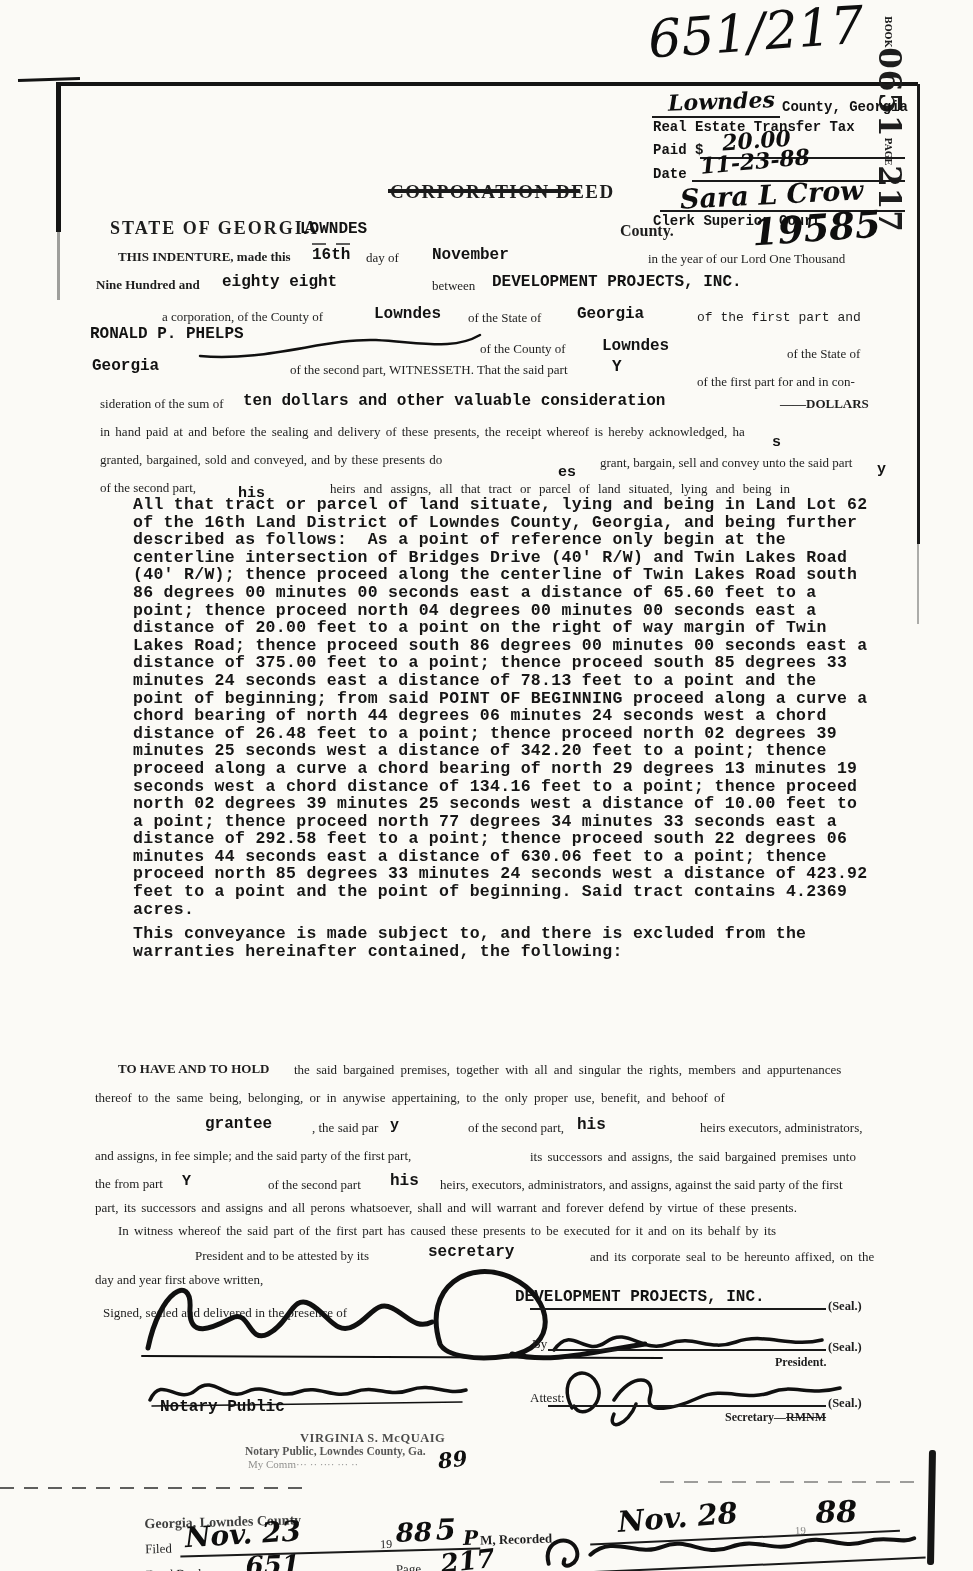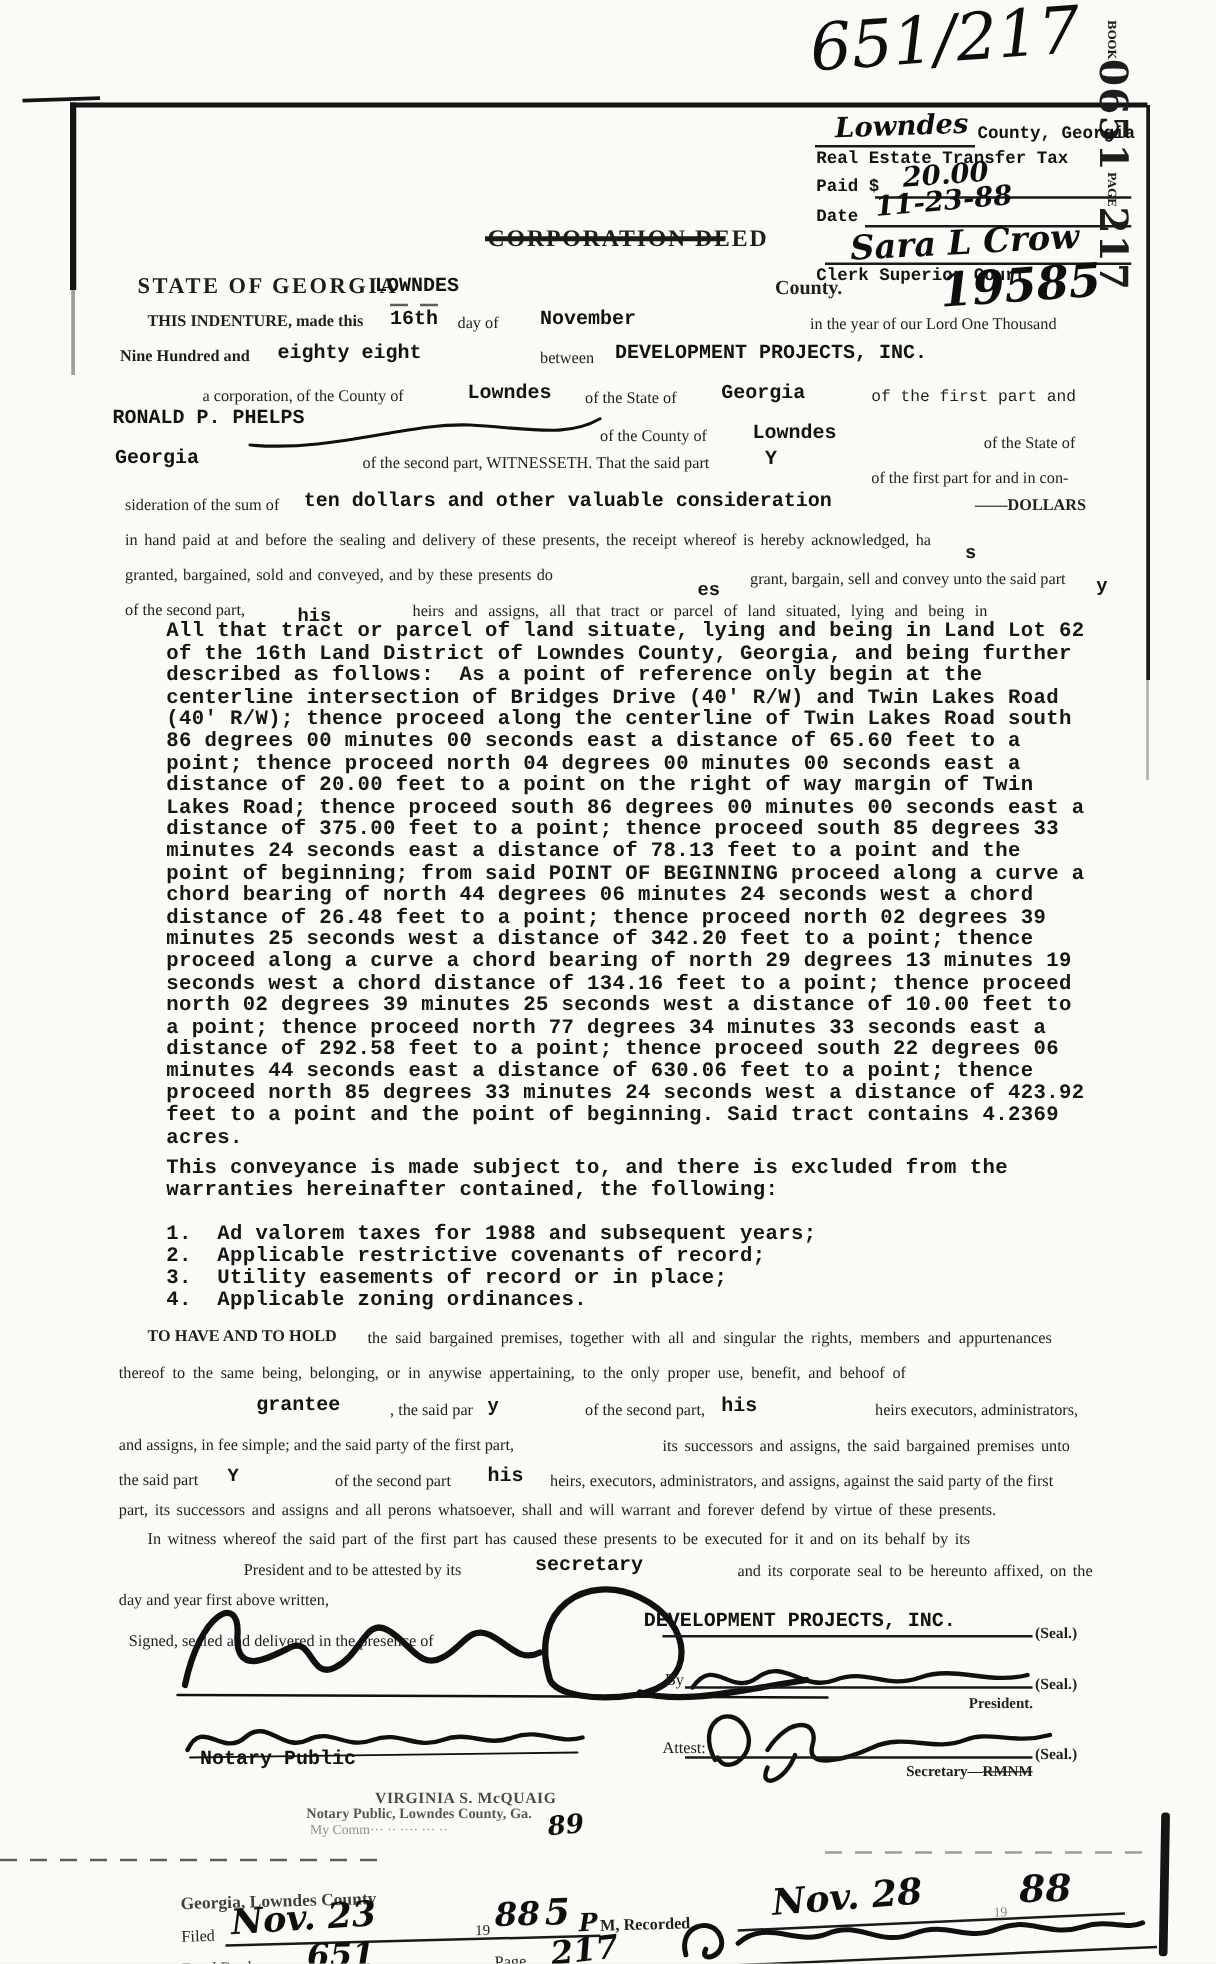--- a/index.html
+++ b/index.html
@@ -138,37 +138,33 @@
 a point; thence proceed north 77 degrees 34 minutes 33 seconds east a
 distance of 292.58 feet to a point; thence proceed south 22 degrees 06
 minutes 44 seconds east a distance of 630.06 feet to a point; thence
 proceed north 85 degrees 33 minutes 24 seconds west a distance of 423.92
 feet to a point and the point of beginning. Said tract contains 4.2369
 acres.</pre>
 
   <pre class="typed-block" style="left:133px;top:925px;">This conveyance is made subject to, and there is excluded from the
 warranties hereinafter contained, the following:</pre>
 
-  <pre class="typed-block" style="left:133px;top:978px;">1.  Ad valorem taxes for 1988 and subsequent years;
-2.  Applicable restrictive covenants of record;
-3.  Utility easements of record or in place;
-4.  Applicable zoning ordinances.</pre>
 
   <span class="abs serif bold" style="left:118px;top:1061px;">TO HAVE AND TO HOLD</span>
   <span class="abs serif" style="left:294px;top:1062px;word-spacing:3px;font-family:Liberation Serif, serif;">the said bargained premises, together with all and singular the rights, members and appurtenances</span>
   <span class="abs serif" style="left:95px;top:1090px;word-spacing:3px;">thereof to the same being, belonging, or in anywise appertaining, to the only proper use, benefit, and behoof of</span>
   <span class="abs tw tw16" style="left:205px;top:1115px;">grantee</span>
   <span class="abs serif" style="left:312px;top:1120px;">, the said par</span>
   <span class="abs tw tw15" style="left:390px;top:1117px;">y</span>
   <span class="abs serif" style="left:468px;top:1120px;">of the second part,</span>
   <span class="abs tw tw16" style="left:577px;top:1116px;">his</span>
   <span class="abs serif" style="left:700px;top:1120px;">heirs executors, administrators,</span>
   <span class="abs serif" style="left:95px;top:1148px;text-align:center;">and assigns, in fee simple; and the said party of the first part,</span>
   <span class="abs serif" style="left:530px;top:1149px;word-spacing:2px;">its successors and assigns, the said bargained premises unto</span>
-  <span class="abs serif" style="left:95px;top:1176px;">the said part</span>
+  <span class="abs serif" style="left:95px;top:1176px;">the from part</span>
   <span class="abs tw tw15" style="left:182px;top:1173px;">Y</span>
   <span class="abs serif" style="left:268px;top:1177px;">of the second part</span>
   <span class="abs tw tw16" style="left:390px;top:1172px;">his</span>
   <span class="abs serif" style="left:440px;top:1177px;">heirs, executors, administrators, and assigns, against the said party of the first</span>
   <span class="abs serif" style="left:95px;top:1200px;word-spacing:2px;">part, its successors and assigns and all perons whatsoever, shall and will warrant and forever defend by virtue of these presents.</span>
   <span class="abs serif" style="left:118px;top:1223px;word-spacing:2px;">In witness whereof the said part of the first part has caused these presents to be executed for it and on its behalf by its</span>
   <span class="abs serif" style="left:195px;top:1248px;">President and to be attested by its</span>
   <span class="abs tw tw16" style="left:428px;top:1243px;">secretary</span>
   <span class="abs serif" style="left:590px;top:1249px;word-spacing:2px;">and its corporate seal to be hereunto affixed, on the</span>
   <span class="abs serif" style="left:95px;top:1272px;">day and year first above written,</span>

